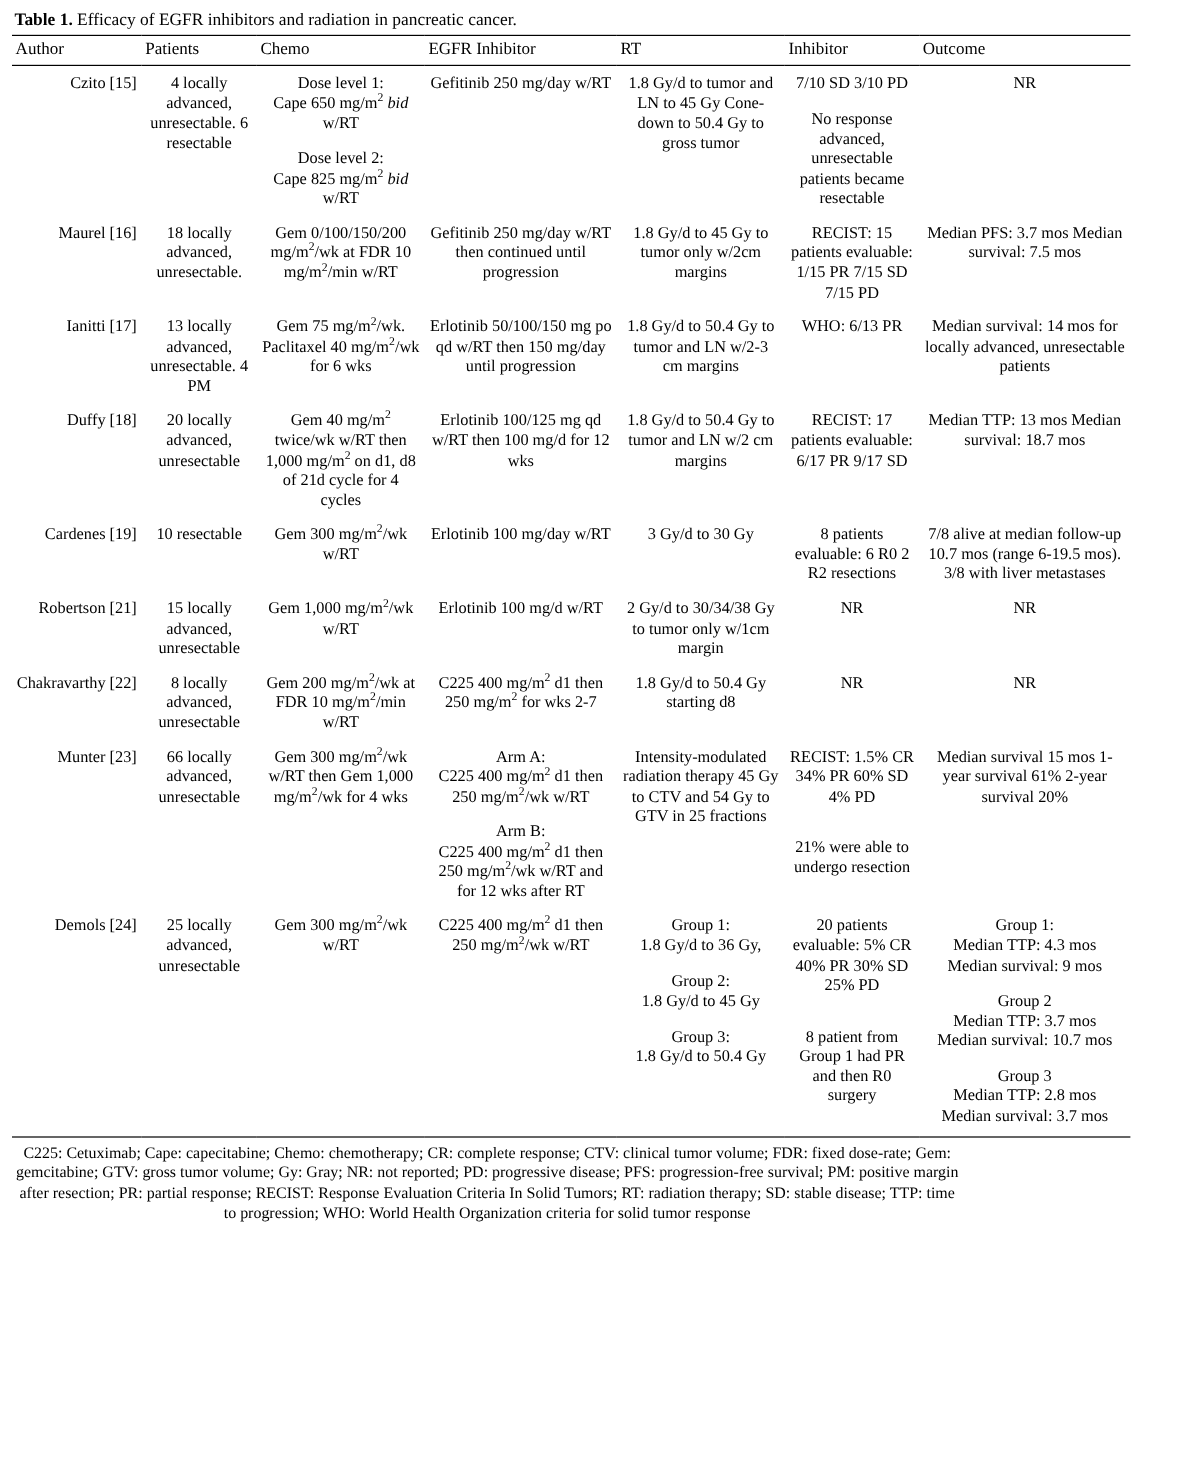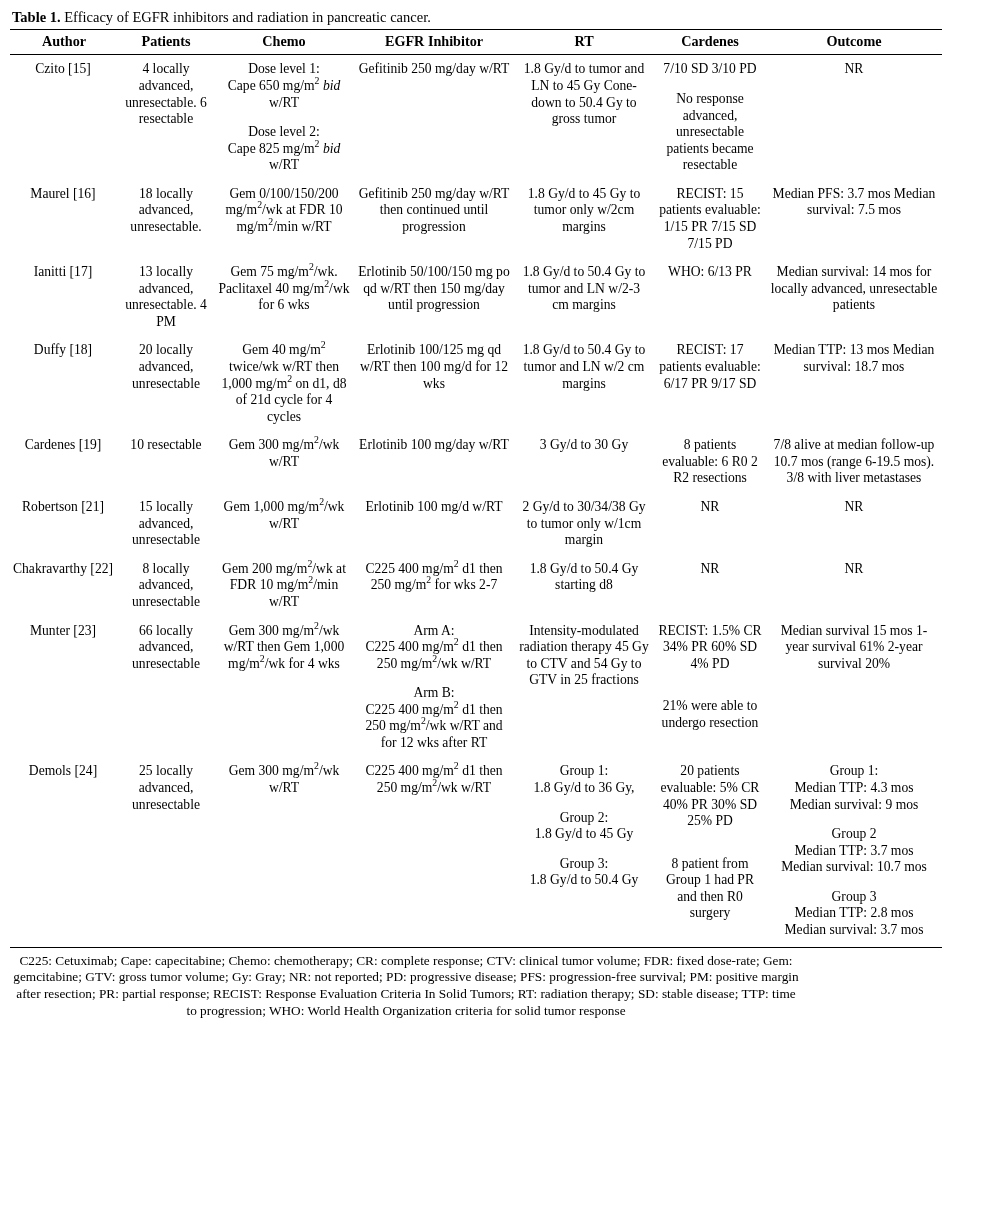--- a/index.html
+++ b/index.html
@@ -25,42 +25,42 @@
   .caption b { font-weight: bold; }
 
   table.maintable {
     width: 100%;
     border-collapse: collapse;
     table-layout: fixed;
     font-size: 13.6px;
     line-height: 1.22;
   }
   table.maintable thead th {
-    font-weight: bold;
-    text-align: center;
+    font-weight: normal;
+    text-align: left;
     padding: 3px 3px 4px 3px;
     vertical-align: bottom;
     font-size: 14.2px;
   }
   .rule-top {
     border-top: 1.6px solid #000;
   }
   .rule-head {
     border-bottom: 1.1px solid #000;
   }
   .rule-bottom {
     border-bottom: 1.6px solid #000;
   }
   table.maintable tbody td {
     vertical-align: top;
     padding: 6px 4px 6px 4px;
     text-align: center;
   }
   table.maintable tbody td.author {
-    text-align: center;
+    text-align: right;
     padding-left: 2px;
     white-space: nowrap;
   }
   col.c-author { width: 108px; }
   col.c-patients { width: 96px; }
   col.c-chemo { width: 140px; }
   col.c-egfr { width: 160px; }
   col.c-rt { width: 140px; }
   col.c-response { width: 112px; }
   col.c-outcome { width: 176px; }
@@ -96,21 +96,21 @@
         <col class="c-response">
         <col class="c-outcome">
     </colgroup>
     <thead>
       <tr class="rule-top rule-head">
         <th>Author</th>
         <th>Patients</th>
         <th>Chemo</th>
         <th>EGFR Inhibitor</th>
         <th>RT</th>
-        <th>Cardenes</th>
+        <th>Inhibitor</th>
         <th>Outcome</th>
       </tr>
     </thead>
     <tbody>
 
       <tr>
         <td class="author">Czito [15]</td>
         <td>4 locally advanced, unresectable. 6 resectable</td>
         <td>
           <span class="blk">Dose level 1:</span>

